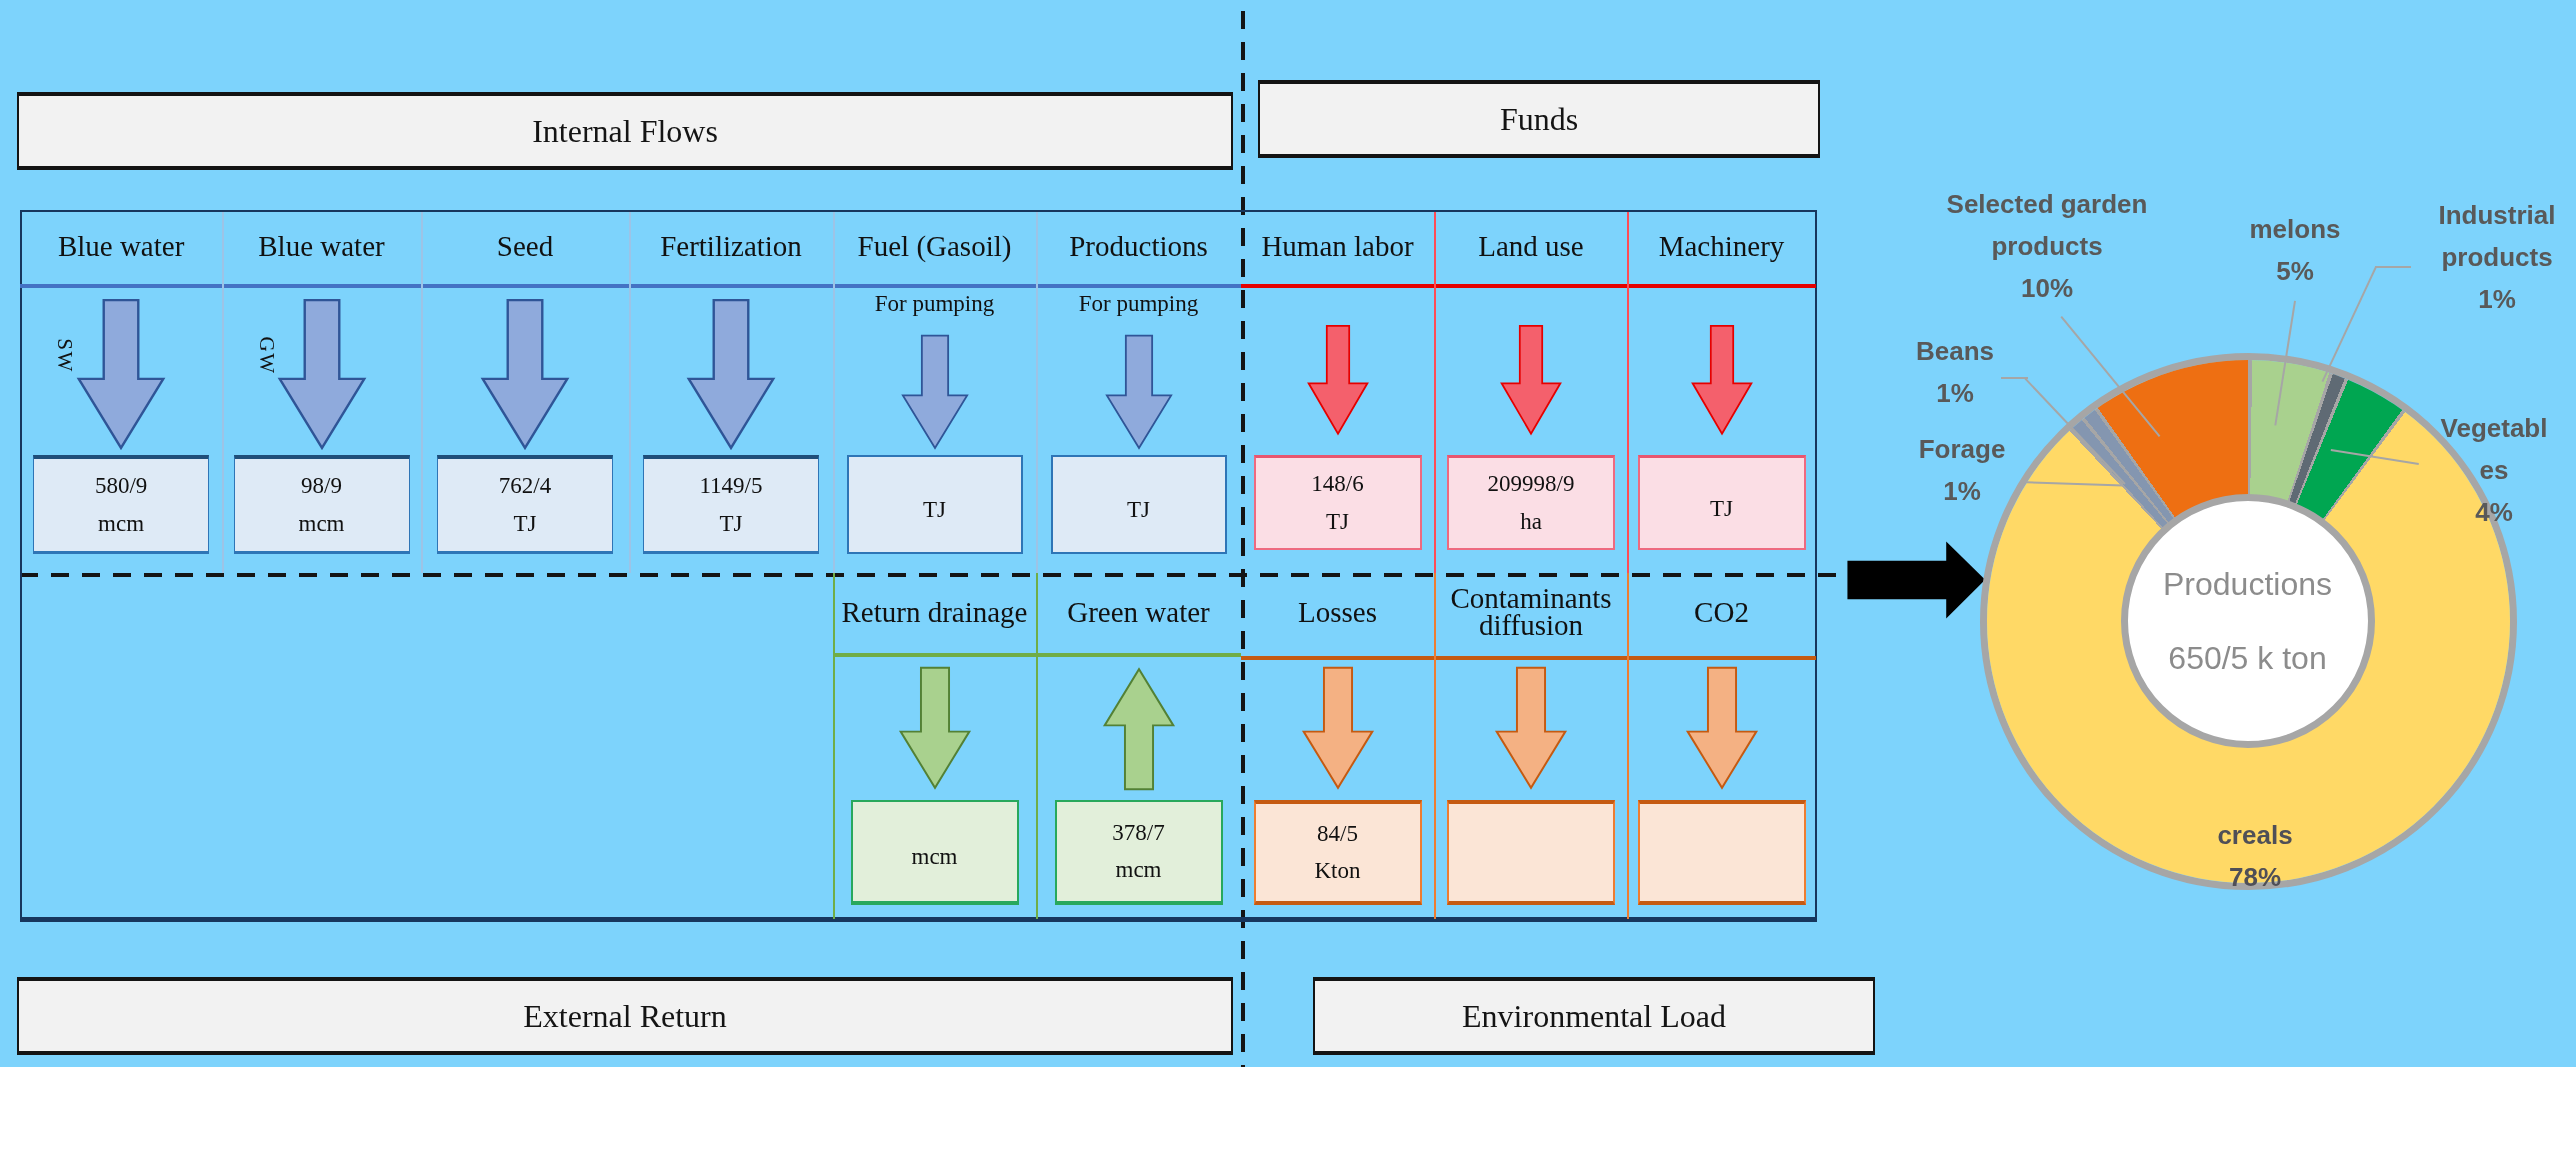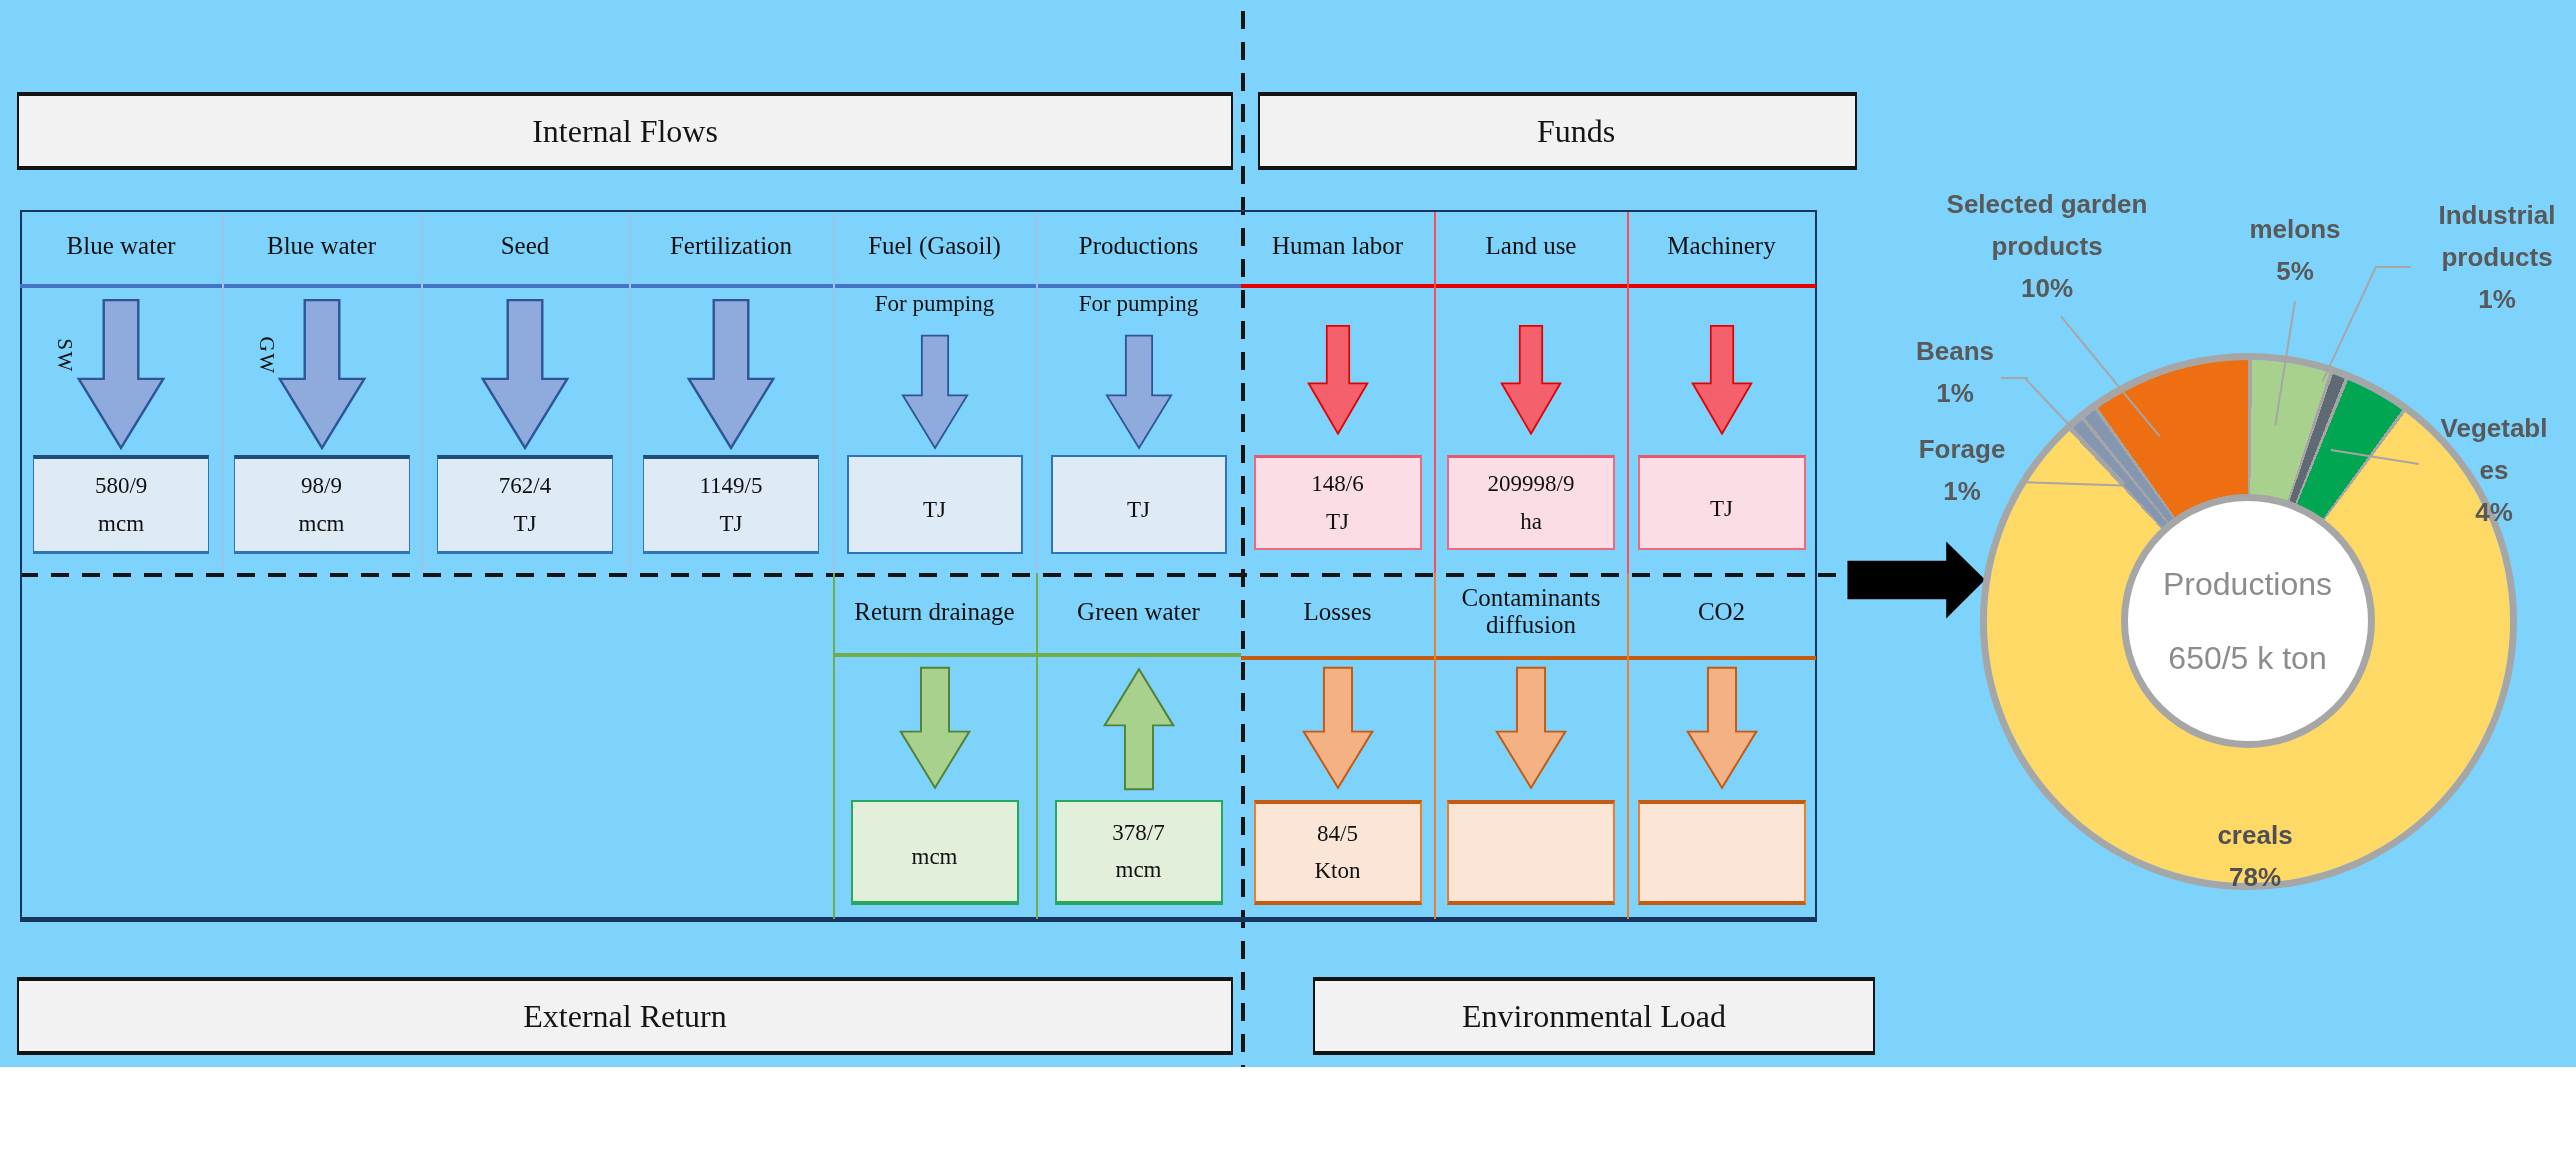--- a/index.html
+++ b/index.html
@@ -20,21 +20,21 @@
   
   .tframe{position:absolute;left:19.6px;top:210px;width:1797px;height:712px;
           border:2.1px solid #17365D;border-bottom-width:5.6px;box-sizing:border-box;}
   .vline,.uline{position:absolute;}
   .vline{width:2.1px;} .uline{height:3.5px;}
 
   
   .col{position:absolute;top:210px;height:364px;}
   .r2col{position:absolute;top:573px;height:346px;}
   .col-h{position:absolute;top:0;left:0;right:0;height:73px;display:flex;align-items:center;
-         justify-content:center;text-align:center;font-size:25px;line-height:26.6px;padding:0 5.6px;box-sizing:border-box;}
+         justify-content:center;text-align:center;font-size:29px;line-height:26.6px;padding:0 5.6px;box-sizing:border-box;}
   .r2col .col-h{height:78px;}
   .col-sub{position:absolute;top:77px;left:0;right:0;height:34px;display:flex;align-items:center;
            justify-content:center;font-size:23px;}
   .side-label{position:absolute;top:133px;left:50%;margin-left:-74px;transform:rotate(90deg);
               font-size:21px;letter-spacing:1.4px;}
 
   
   .block-arrow{position:absolute;left:50%;transform:translateX(-50%);}
   .block-arrow.up{transform:translateX(-50%) rotate(180deg);}
   .arr-a{top:88px;} .arr-b{top:124px;} .arr-r{top:106px;} .arr-g{top:91px;}
@@ -76,21 +76,21 @@
 <body>
 
 <div id="canvas">
 
   <div class="vdash" style="left:1241px;top:10.5px;height:1139px;"></div>
   <div class="hdash" style="left:19.6px;top:573px;width:1828px;"></div>
 
   <div class="qhead" style="left:17px;top:92px;width:1212px;">
     <span>Internal Flows</span>
   </div>
-  <div class="qhead" style="left:1258px;top:92px;width:558px;padding-left:37px;">
+  <div class="qhead" style="left:1258px;top:80px;width:558px;">
     <span>Funds</span>
   </div>
   <div class="qhead" style="left:17px;top:977px;width:1212px;">
     <span>External Return</span>
   </div>
   <div class="qhead" style="left:1313px;top:977px;width:558px;">
     <span>Environmental Load</span>
   </div>
 
   <div class="tframe"></div>

